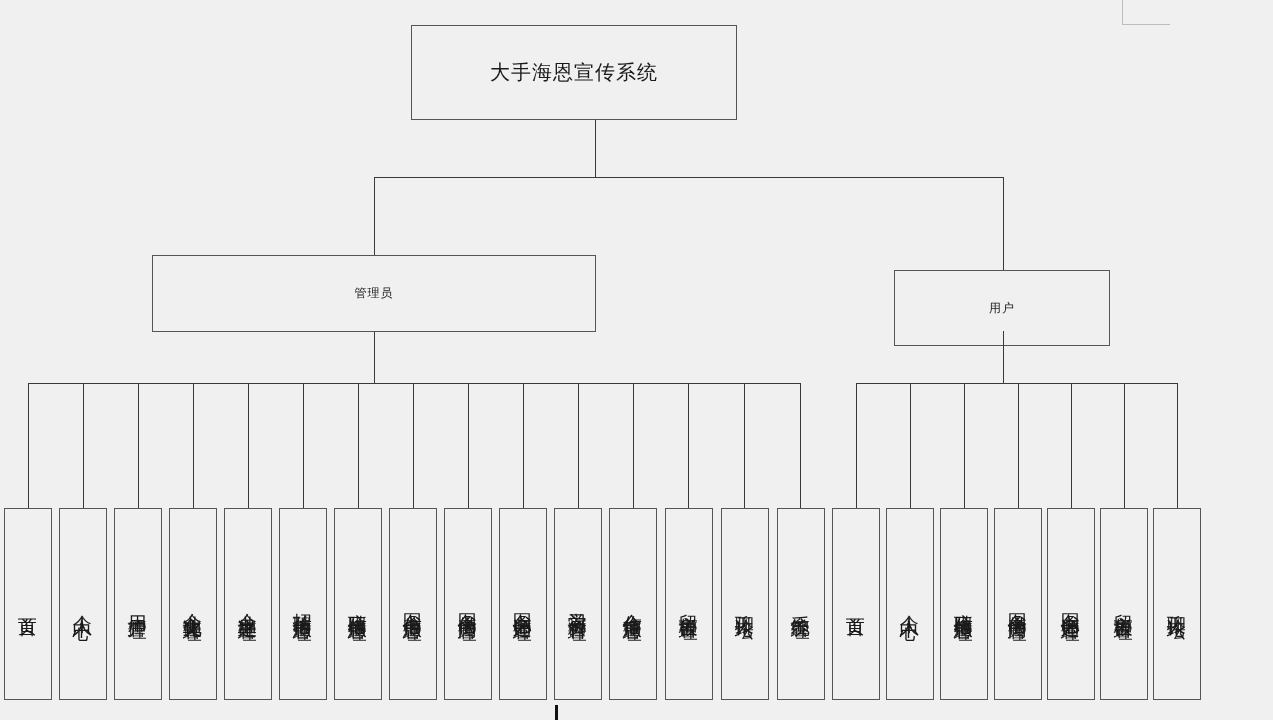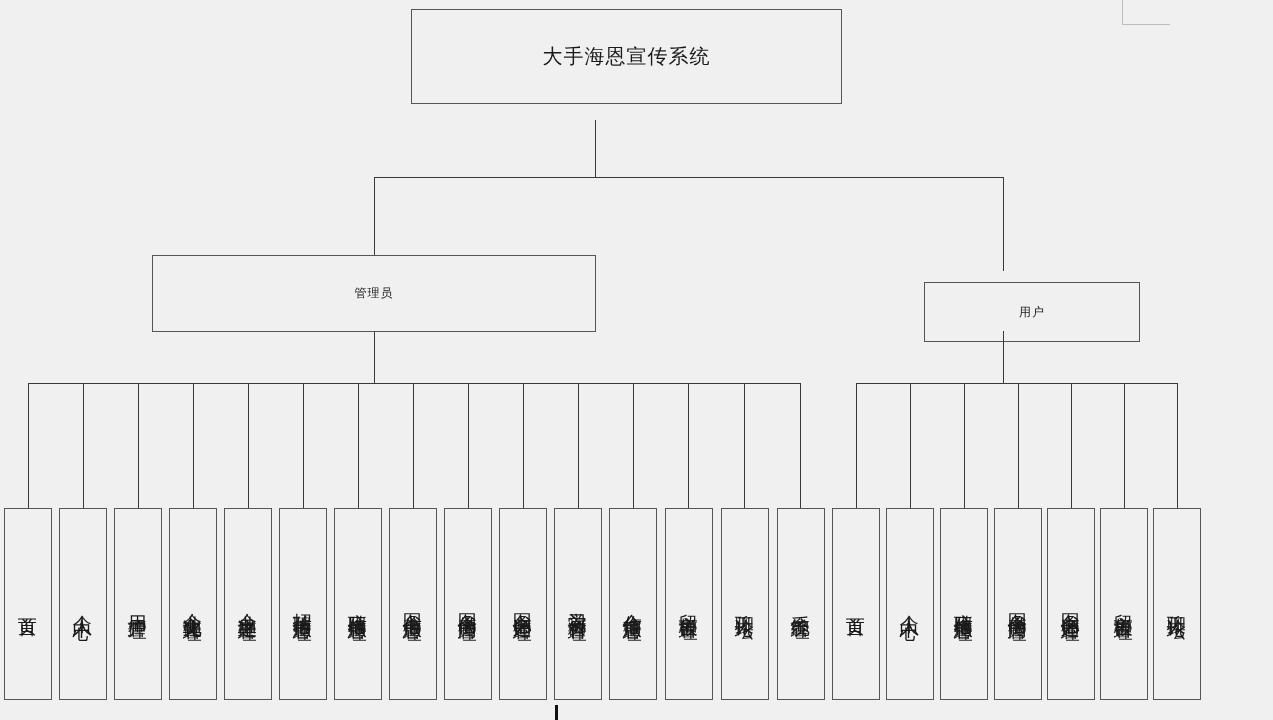--- a/index.html
+++ b/index.html
@@ -69,37 +69,37 @@
     position: absolute;
     background: #111;
     width: 3px;
   }
 </style>
 </head>
 <body>
 
 <div id="chart-canvas">
 
-  <div class="node node-root" style="left:411px; top:9px; width:431px; height:95px;">
+  <div class="node node-root" style="left:411px; top:25px; width:326px; height:95px;">
     <span class="root-label">大手海恩宣传系统</span>
   </div>
 
   <div class="connector v" style="left:595px; top:120px; width:1px; height:58px;"></div>
 
   <div class="connector h" style="left:374px; top:177px; width:630px; height:1px;"></div>
 
   <div class="connector v" style="left:374px; top:177px; width:1px; height:78px;"></div>
 
   <div class="connector v" style="left:1003px; top:177px; width:1px; height:94px;"></div>
 
   <div class="node node-branch" style="left:152px; top:255px; width:444px; height:77px;">
     <span>管理员</span>
   </div>
 
-  <div class="node node-branch" style="left:894px; top:282px; width:216px; height:60px;margin-left:30px;">
+  <div class="node node-branch" style="left:894px; top:270px; width:216px; height:76px;">
     <span>用户</span>
   </div>
 
   <div class="connector v" style="left:374px; top:332px; width:1px; height:51px;"></div>
 
   <div class="connector h" style="left:28px; top:383px; width:773px; height:1px;"></div>
 
   <div class="connector v" style="left:1003px; top:331px; width:1px; height:52px;"></div>
 
   <div class="connector h" style="left:856px; top:383px; width:322px; height:1px;"></div>

